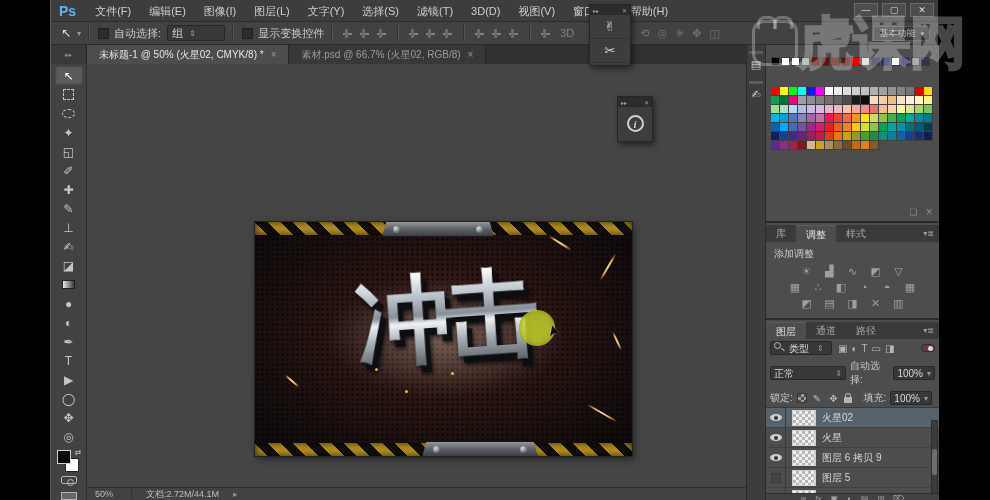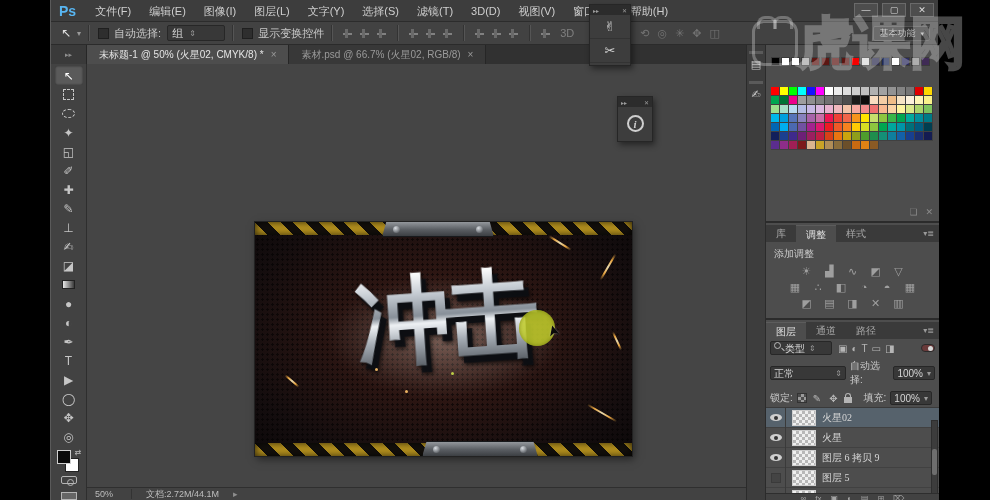--- a/index.html
+++ b/index.html
@@ -126,21 +126,21 @@
   .padlock::before { content:""; position:absolute; left:1px; top:-4px; width:4px; height:4px; border:1px solid #b5b5b5; border-bottom:none; border-radius:3px 3px 0 0; }
   #layer-list { border-top:1px solid #3a3a3a; }
   .layer-row { display:flex; align-items:center; height:20px; border-bottom:1px solid #414141; gap:6px; }
   .layer-row.selected { background:#56626c; }
   .eye-cell { width:20px; height:20px; border-right:1px solid #3a3a3a; display:flex; align-items:center; justify-content:center; flex:0 0 20px; }
   .eye { width:12px; height:7px; border-radius:50%; background:#cfcfcf; position:relative; }
   .eye::after { content:""; position:absolute; left:4px; top:2px; width:4px; height:4px; border-radius:50%; background:#333; }
   .eye-empty { width:10px; height:10px; border:1px solid #3a3a3a; background:#444; }
   .layer-thumb { width:24px; height:16px; background:repeating-conic-gradient(#b8b8b8 0% 25%, #efefef 0% 50%) 0 0/6px 6px; border:1px solid #cfcfcf; flex:0 0 24px; position:relative; }
   .layer-thumb.content::after { content:""; position:absolute; inset:2px 4px; background:radial-gradient(#8a8a8a,#b5b5b5); border-radius:2px; }
-  .layer-name { color:#d6d6d6; font-size:10px; white-space:nowrap;font-family:Liberation Serif, serif; }
+  .layer-name { color:#d6d6d6; font-size:10px; white-space:nowrap; }
   #layer-scroll { position:absolute; right:1px; top:98px; width:7px; height:78px; background:#3c3c3c; border:1px solid #2e2e2e; }
   #layer-scroll .thumbpc { position:absolute; left:0; right:0; top:28px; height:26px; background:#6e6e6e; border-radius:2px; }
   #layer-bottom-bar { position:absolute; left:0; bottom:-7px; width:100%; height:14px; background:#424242; border-top:1px solid #2e2e2e; display:flex; justify-content:center; gap:9px; color:#a5a5a5; font-size:8px; align-items:flex-start; }
 
   
   #workspace { position:absolute; right:8px; top:26px; background:#333; border:1px solid #555; border-radius:2px; color:#b5b5b5; font-size:9px; height:15px; line-height:13px; padding:0 5px; display:flex; gap:5px; }
 
   
   #watermark { position:absolute; left:752px; top:8px; width:240px; height:70px; pointer-events:none; z-index:50; display:flex; align-items:center; }
   #wm-logo { width:46px; height:46px; border:3px solid rgba(255,255,255,.28); border-radius:12px; position:relative; flex:0 0 46px; }
@@ -556,21 +556,21 @@
 
     <div id="layerspanel">
       <div class="panel-tabs" id="layer-tabs">
           <span class="panel-tab active">图层</span>
           <span class="panel-tab">通道</span>
           <span class="panel-tab">路径</span>
           <span class="panel-menu">▾≣</span>
         </div>
 
       <div class="lp-row">
-        <span class="val-box" style="width:62px;">
+        <span class="val-box" style="width:62px;gap:8px;">
           <span class="mini-zoom"></span>
           <span>类型</span>
           <span class="stepper">⇕</span>
         </span>
         <span id="filter-icons" style="display:inline-flex;">
             <span class="filter-ic">▣</span>
             <span class="filter-ic">◐</span>
             <span class="filter-ic">T</span>
             <span class="filter-ic">▭</span>
             <span class="filter-ic">◨</span>

